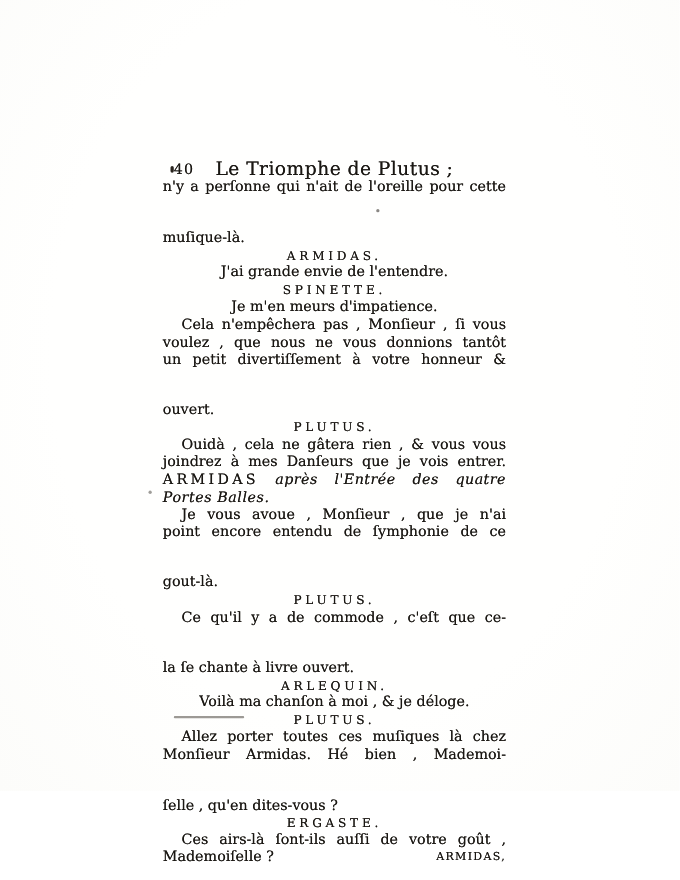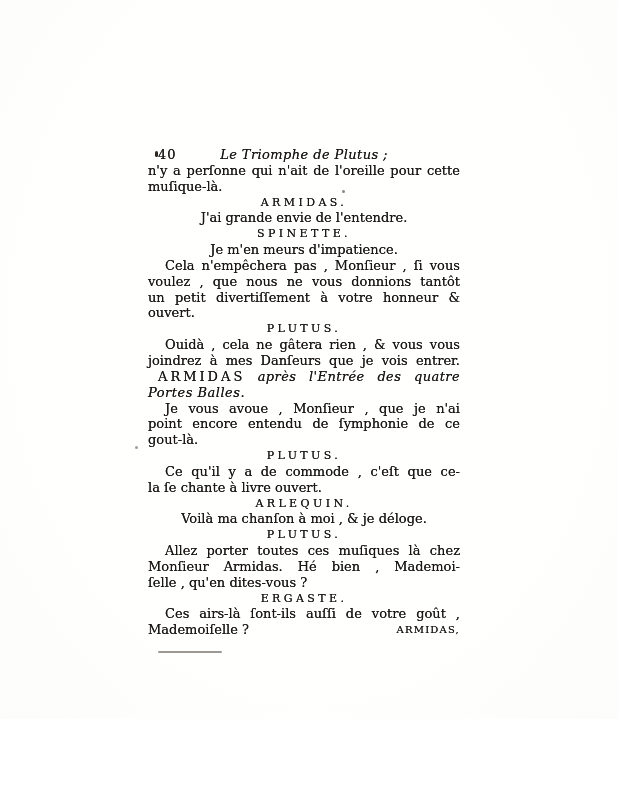--- a/index.html
+++ b/index.html
@@ -34,37 +34,36 @@
     height: 15.85px;
   }
   .pagenum {
     position: absolute;
     left: 10px;
     top: 0;
     font-style: normal;
     letter-spacing: 1px;
   }
   .runtitle {
-    font-style: italic;
-    font-size: 13px;
+    font-size: 17px;
     letter-spacing: 0.4px;
   }
   
   .ln { height: 15.85px; overflow: visible; }
   .body { text-align: justify; text-align-last: justify; }
   .body-indent { text-align: justify; text-align-last: justify; text-indent: 17px; }
-  .body-last { text-align: left; }
+  .body-last { text-align: left; margin-top: 30px; }
   .speaker {
     text-align: center;
     font-size: 11px;
     letter-spacing: 3.4px;
   }
   .center { text-align: center; }
   .center-italic { text-align: left; font-style: italic; letter-spacing: 0.5px; }
-  .direction { text-align: justify; text-align-last: justify; margin-left: 10px; }
+  .direction { text-align: justify; text-align-last: justify; }
   .dir-speaker { letter-spacing: 3px; }
   .dir-italic { font-style: italic; letter-spacing: 0.4px; }
   .catch { display: flex; justify-content: space-between; }
   .catch .catchword { letter-spacing: 1.2px; font-size: 10px; margin-left: 39px; }
   
   .speck {
     position: absolute;
     background: #2a251f;
     border-radius: 50%;
   }

